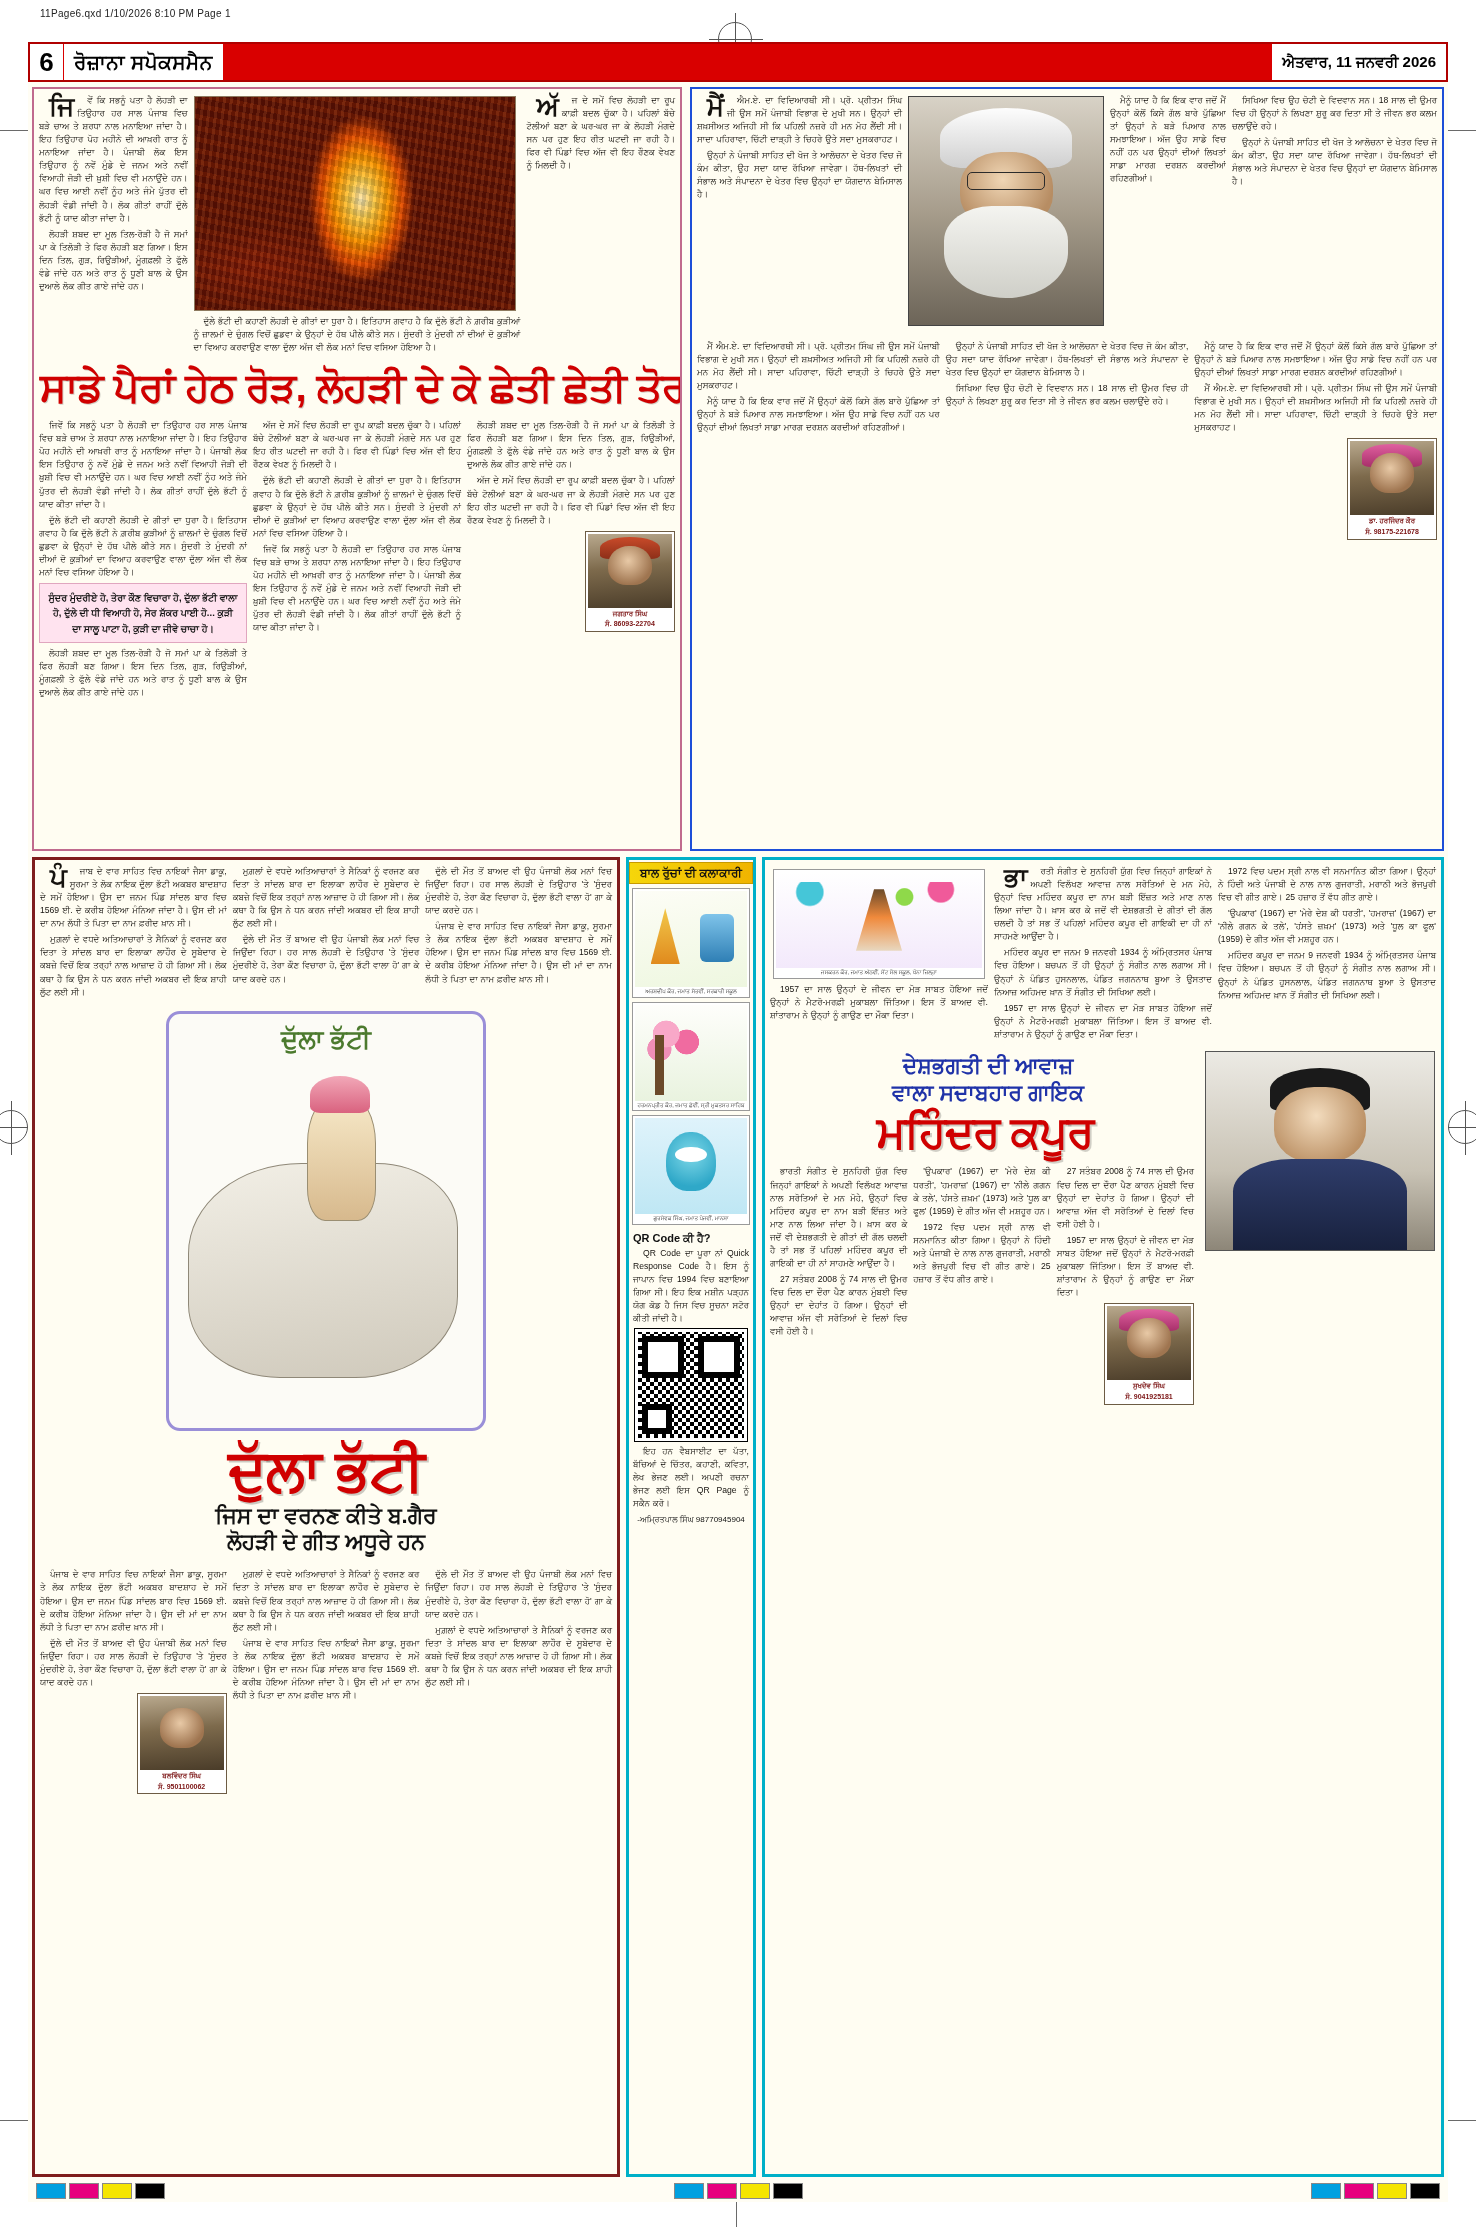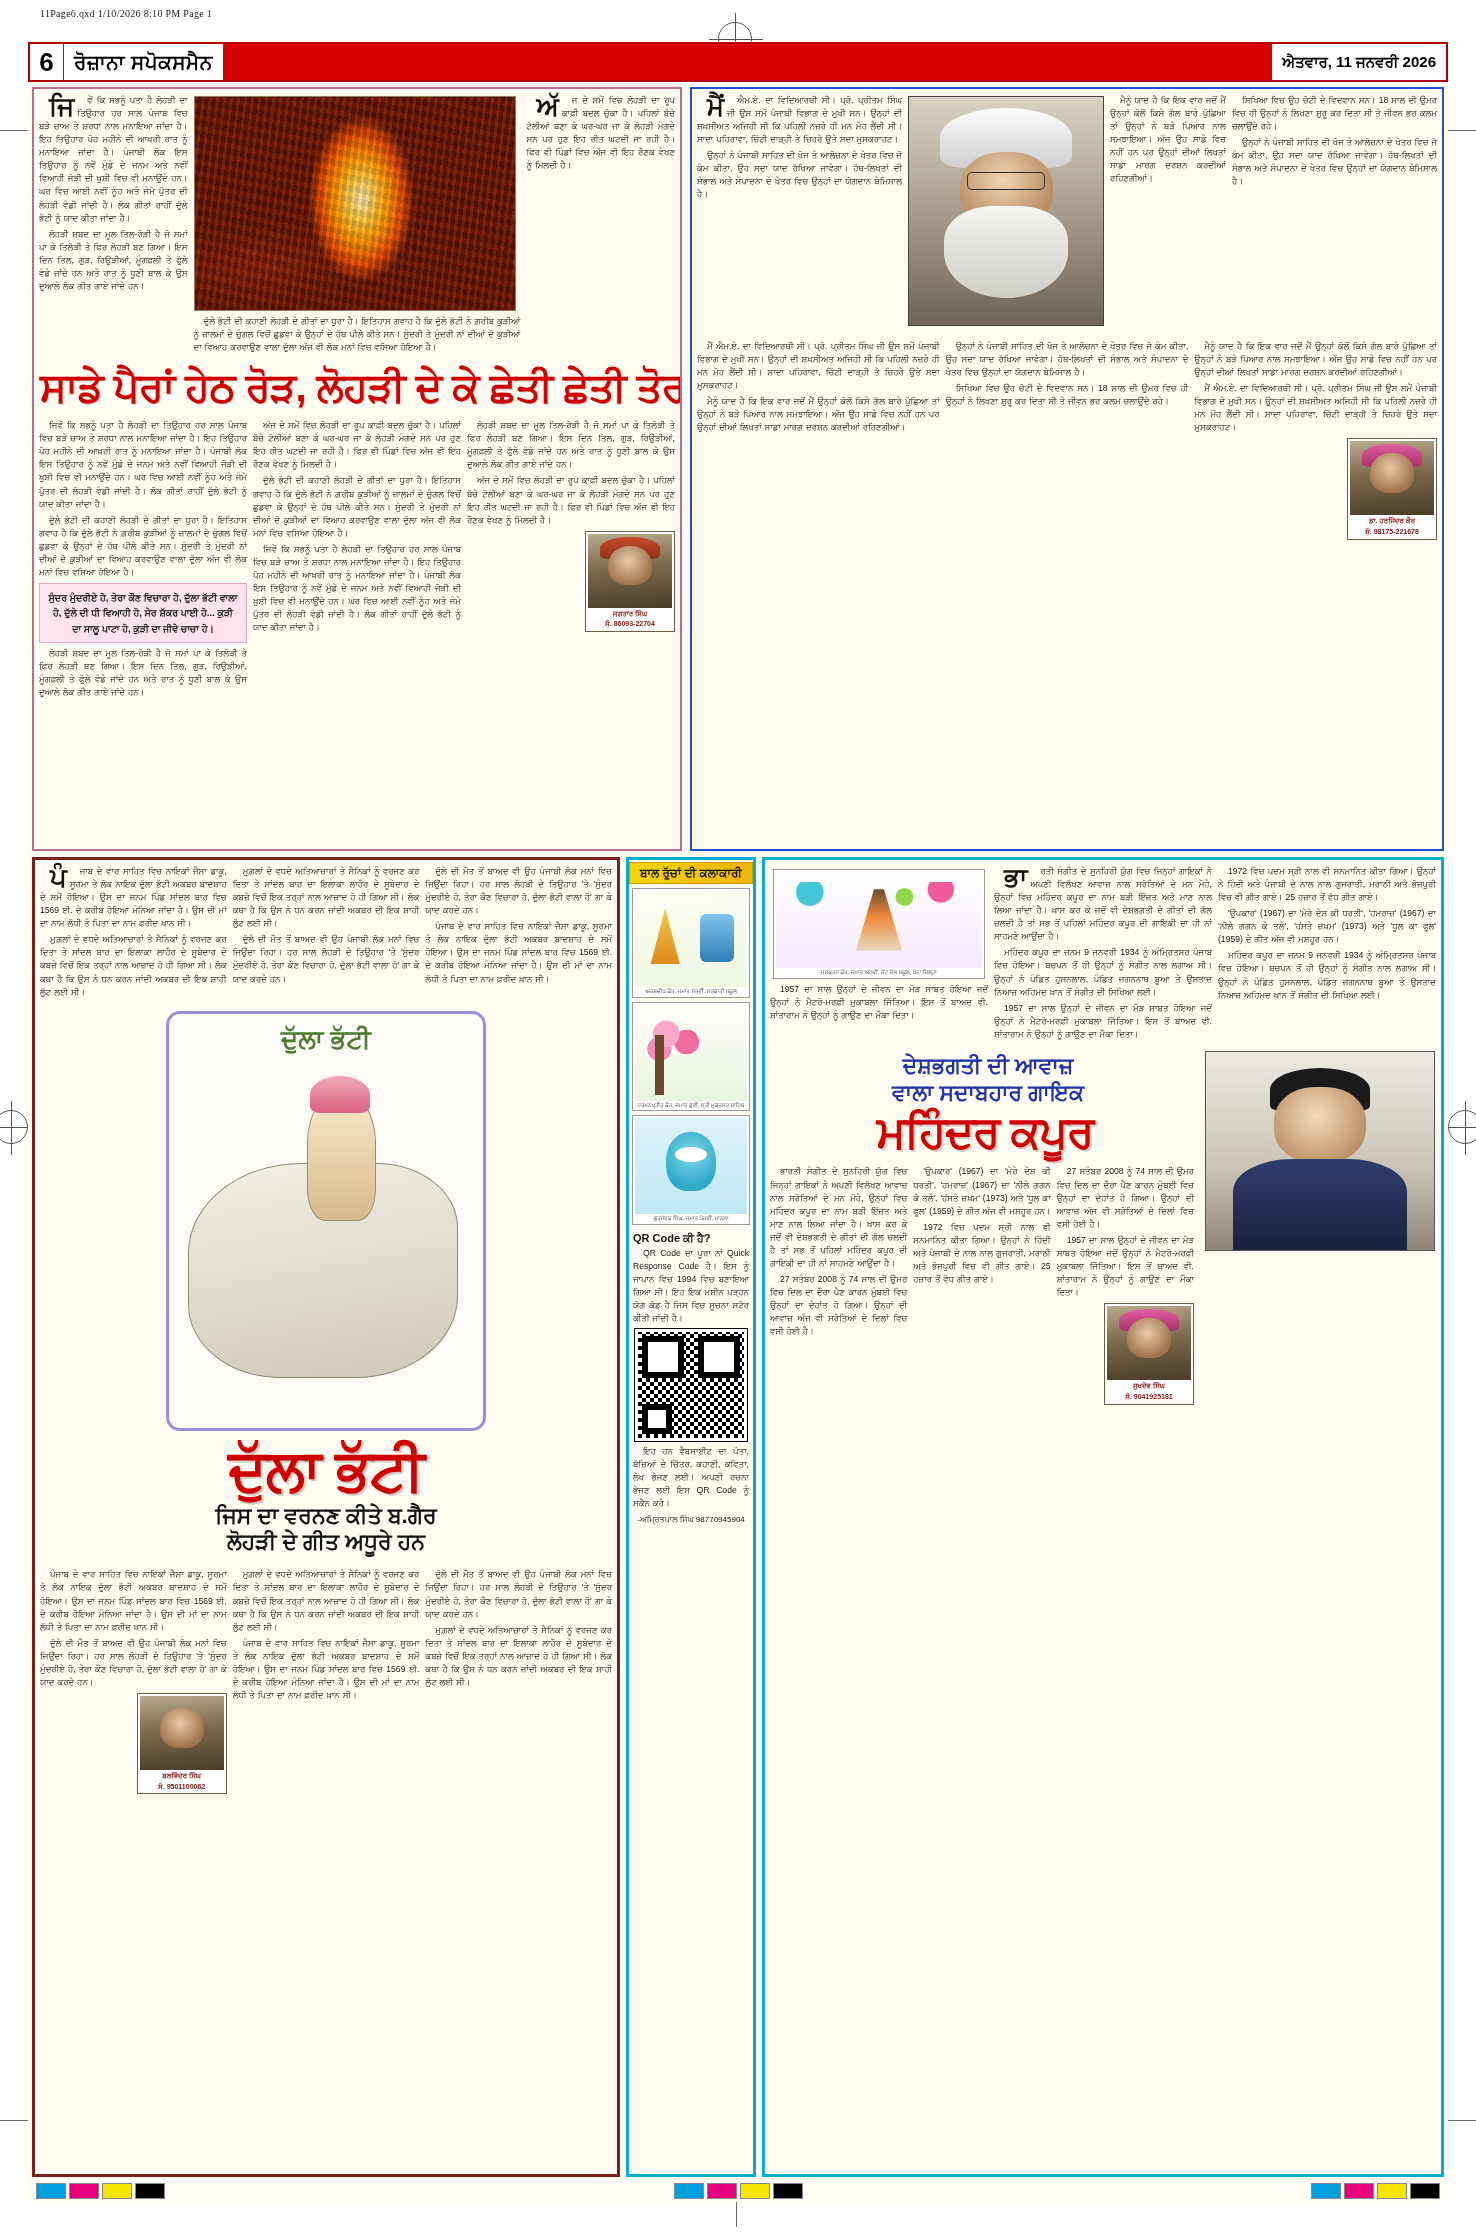--- a/index.html
+++ b/index.html
@@ -21,21 +21,21 @@
   .reg-mark:before, .reg-mark:after {
     content:""; position:absolute; background:#555;
   }
   .reg-mark:before { left:50%; top:-10px; width:1px; height:54px; }
   .reg-mark:after  { top:50%; left:-10px; height:1px; width:54px; }
 
   
   .slug {
     position:absolute; left:40px; top:8px;
     font-size:10px; color:#222;
-    font-family:Liberation Serif, serif;
+    font-family:Liberation Sans, sans-serif;
     letter-spacing:0.3px; white-space:nowrap;text-align:center;
   }
 
   
   .page {
     position:absolute; left:28px; top:42px;
     width:1420px; height:2160px;
     background:#fffdf4;
   }
 
@@ -585,21 +585,21 @@
 
         <div class="qr-box">
           <div class="qr-title">QR Code ਕੀ ਹੈ?</div>
           <div class="txt">
             <p>QR Code ਦਾ ਪੂਰਾ ਨਾਂ Quick Response Code ਹੈ। ਇਸ ਨੂੰ ਜਾਪਾਨ ਵਿਚ 1994 ਵਿਚ ਬਣਾਇਆ ਗਿਆ ਸੀ। ਇਹ ਇਕ ਮਸ਼ੀਨ ਪੜ੍ਹਨ ਯੋਗ ਕੋਡ ਹੈ ਜਿਸ ਵਿਚ ਸੂਚਨਾ ਸਟੋਰ ਕੀਤੀ ਜਾਂਦੀ ਹੈ।</p>
           </div>
           <div class="qr-img">
             <div class="qr-eye3"></div>
           </div>
           <div class="txt">
-            <p>ਇਹ ਹਨ ਵੈਬਸਾਈਟ ਦਾ ਪੱਤਾ, ਬੱਚਿਆਂ ਦੇ ਚਿੱਤਰ, ਕਹਾਣੀ, ਕਵਿਤਾ, ਲੇਖ ਭੇਜਣ ਲਈ। ਅਪਣੀ ਰਚਨਾ ਭੇਜਣ ਲਈ ਇਸ QR Code ਨੂੰ ਸਕੈਨ ਕਰੋ।</p>
+            <p>ਇਹ ਹਨ ਵੈਬਸਾਈਟ ਦਾ ਪੱਤਾ, ਬੱਚਿਆਂ ਦੇ ਚਿੱਤਰ, ਕਹਾਣੀ, ਕਵਿਤਾ, ਲੇਖ ਭੇਜਣ ਲਈ। ਅਪਣੀ ਰਚਨਾ ਭੇਜਣ ਲਈ ਇਸ QR Page ਨੂੰ ਸਕੈਨ ਕਰੋ।</p>
           </div>
           <div class="footer-credit">-ਅਮਿ੍ਰਤਪਾਲ ਸਿੰਘ 98770945904</div>
         </div>
       </div>
 
       <div class="blk blk-br">
         <div class="cols">
           <div class="col">
             <div class="kidart">
               <div class="art art-d"></div>

